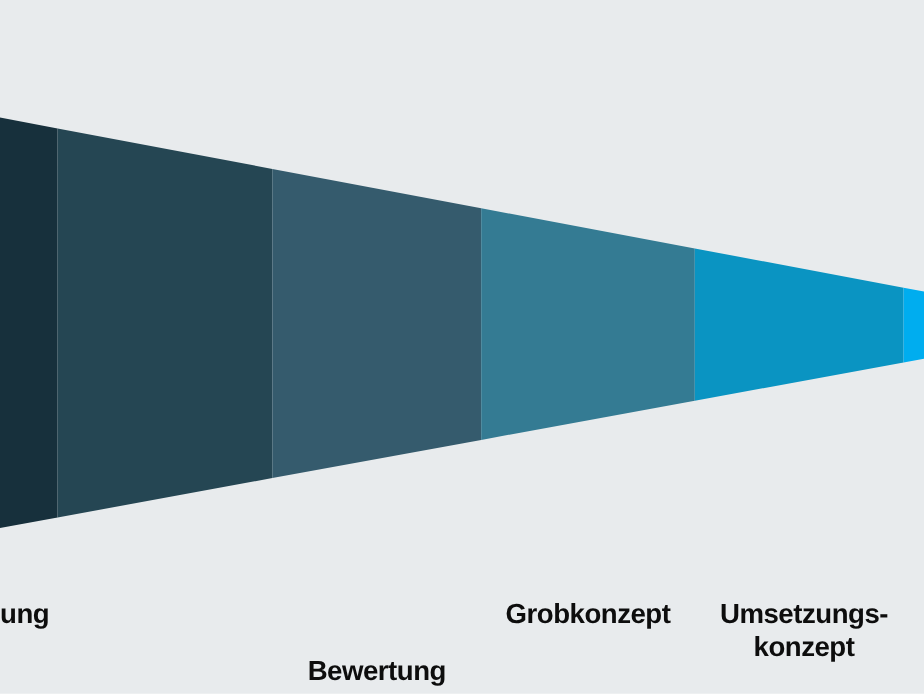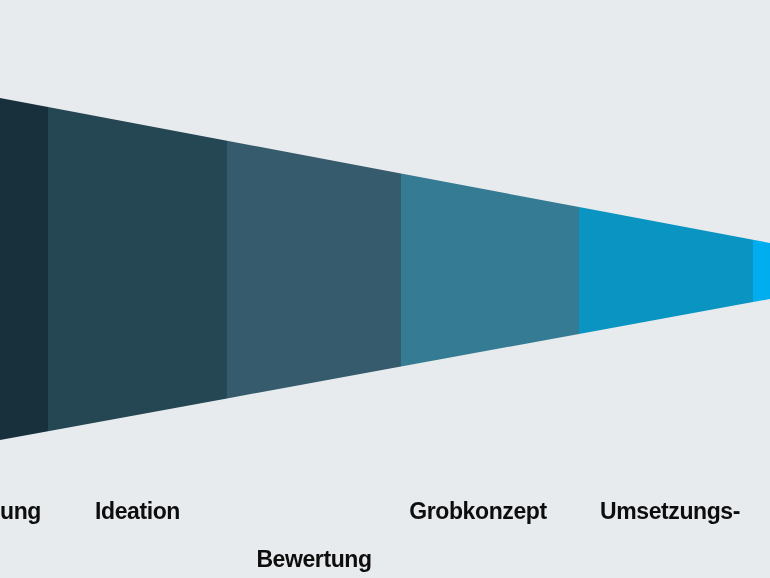--- a/index.html
+++ b/index.html
@@ -40,28 +40,26 @@
       <polygon points="227,140.74675324675326 401,173.51298701298703 401,366.5701298701299 227,398.4324675324675" fill="#355b6d"></polygon>
       <polygon points="401,173.51298701298703 579,207.03246753246754 579,333.97532467532466 401,366.5701298701299" fill="#347b93"></polygon>
       <polygon points="579,207.03246753246754 753,239.7987012987013 753,302.112987012987 579,333.97532467532466" fill="#0a94c2"></polygon>
       <polygon points="753,239.7987012987013 770,243 770,299 753,302.112987012987" fill="#00adef"></polygon>
     </svg>
 
   <div class="stage-label" style="color: rgb(13, 13, 13); left: 0px;">
     <div>ung</div>
   </div>
 
-  <div class="stage-label centered" style="color: rgb(13, 13, 13); left: 137.5px;">
-    <div>Ideation</div>
-  </div>
 
   <div class="stage-label centered" style="color: rgb(13, 13, 13); left: 314px; margin-top: 48px;">
     <div>Bewertung</div>
   </div>
 
-  <div class="stage-label centered" style="color: rgb(13, 13, 13); left: 478px;">
+  <div class="stage-label centered" style="color: rgb(13, 13, 13); left: 490px;">
     <div>Grobkonzept</div>
   </div>
 
   <div class="stage-label centered" style="color: rgb(13, 13, 13); left: 670px;">
     <div>Umsetzungs-</div>
+    <div>konzept</div>
   </div>
 </div>
 
 </body></html>

